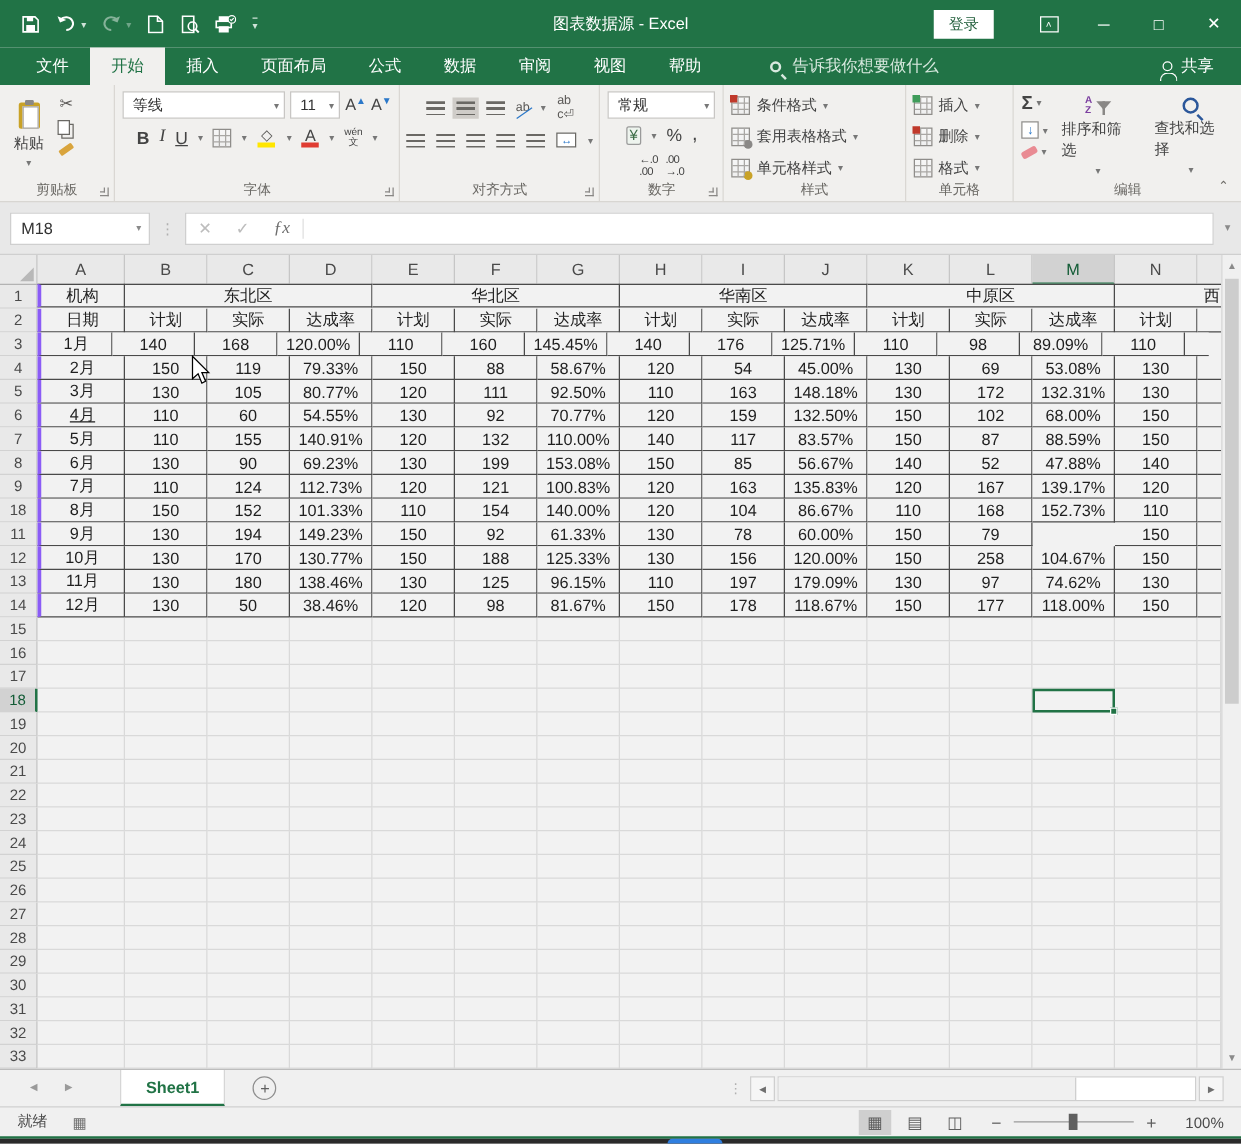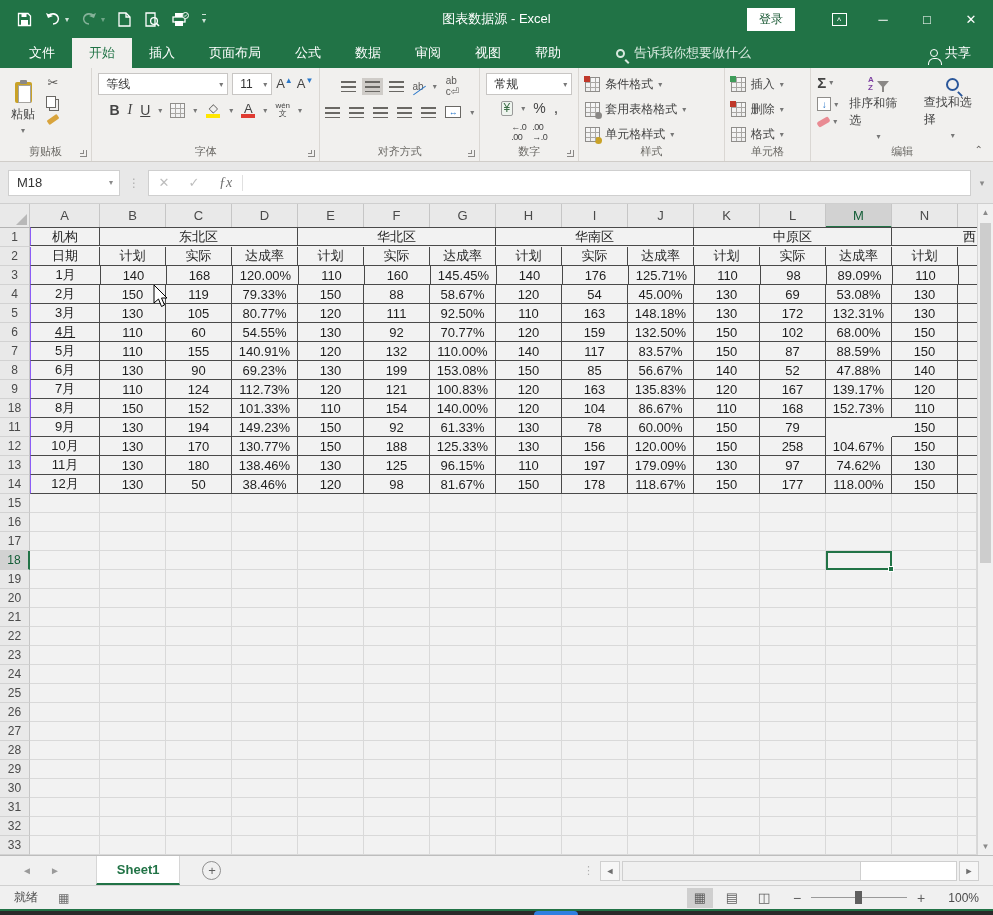--- a/index.html
+++ b/index.html
@@ -104,21 +104,21 @@
   .ch.sel{background:#d2d2d2;border-bottom:2px solid #217346;color:#135c36}
   .corner{width:30px;position:relative;border-right:1px solid #c6c6c6;border-bottom:1px solid #b3b3b3;background:#e9e9e9}
   .corner::after{content:"";position:absolute;right:2px;bottom:2px;border-left:11px solid transparent;border-bottom:11px solid #b8b8b8}
   .gridbody{position:absolute;left:0;top:228px;width:977px;height:627px;background:#f2f2f2}
   .grow{display:flex;height:19px}
   .rh{width:30px;flex:none;border-right:1px solid #c6c6c6;border-bottom:1px solid #d2d2d2;background:#e9e9e9;font-size:12px;color:#4a4a4a;display:flex;align-items:center;justify-content:center}
   .rh.sel{background:#d2d2d2;border-right:2px solid #217346;color:#135c36}
   .ecell{flex:none;border-right:1px solid #d9d9d9;border-bottom:1px solid #d9d9d9}
   .tc{flex:none;border-right:1px solid #4a4a4a;border-bottom:1px solid #4a4a4a;background:#f2f2f2;font-size:13px;color:#1f1f1f;display:flex;align-items:center;justify-content:center;overflow:hidden;white-space:nowrap}
   .tc.bt{border-top:1px solid #4a4a4a;height:19px;margin-top:-1px}
-  .tc.bl{border-left:1px solid #8b5cf6}
+  .tc.bl{border-left:3px solid #8b5cf6}
   .tc.noR{border-right:none}
   .tc.west{justify-content:flex-end;padding-right:1px}
   .selection{position:absolute;border:2px solid #217346;background:transparent;z-index:5}
   .handle{position:absolute;right:-4px;bottom:-4px;width:6px;height:6px;background:#217346;border:1px solid #fff}
   .vscroll{position:absolute;right:0;top:204px;width:16px;height:651px;background:#f0f0f0;border-left:1px solid #d6d6d6;display:flex;flex-direction:column;align-items:center}
   .varrow{height:17px;font-size:8px;color:#8a8a8a;display:flex;align-items:center}
   .vthumb{position:absolute;top:19px;left:2px;width:11px;height:340px;background:#cdcdcd}
   .vscroll .bot{position:absolute;bottom:0}
 
   
@@ -478,21 +478,21 @@
         <div class="tc" style="width: 66px;">实际</div>
         <div class="tc" style="width: 66px;">达成率</div>
         <div class="tc" style="width: 66px;">计划</div>
         <div class="tc" style="width: 66px;">实际</div>
         <div class="tc" style="width: 66px;">达成率</div>
         <div class="tc" style="width: 66px;">计划</div>
         <div class="tc noR" style="width: 19px;"></div>
       </div>
       <div class="grow">
         <div class="rh">3</div>
-        <div class="tc bl" style="width: 71px;">1月</div>
+        <div class="tc bl" style="width: 60px;">1月</div>
         <div class="tc" style="width: 66px;">140</div>
         <div class="tc" style="width: 66px;">168</div>
         <div class="tc" style="width: 66px;">120.00%</div>
         <div class="tc" style="width: 66px;">110</div>
         <div class="tc" style="width: 66px;">160</div>
         <div class="tc" style="width: 66px;">145.45%</div>
         <div class="tc" style="width: 66px;">140</div>
         <div class="tc" style="width: 66px;">176</div>
         <div class="tc" style="width: 66px;">125.71%</div>
         <div class="tc" style="width: 66px;">110</div>

